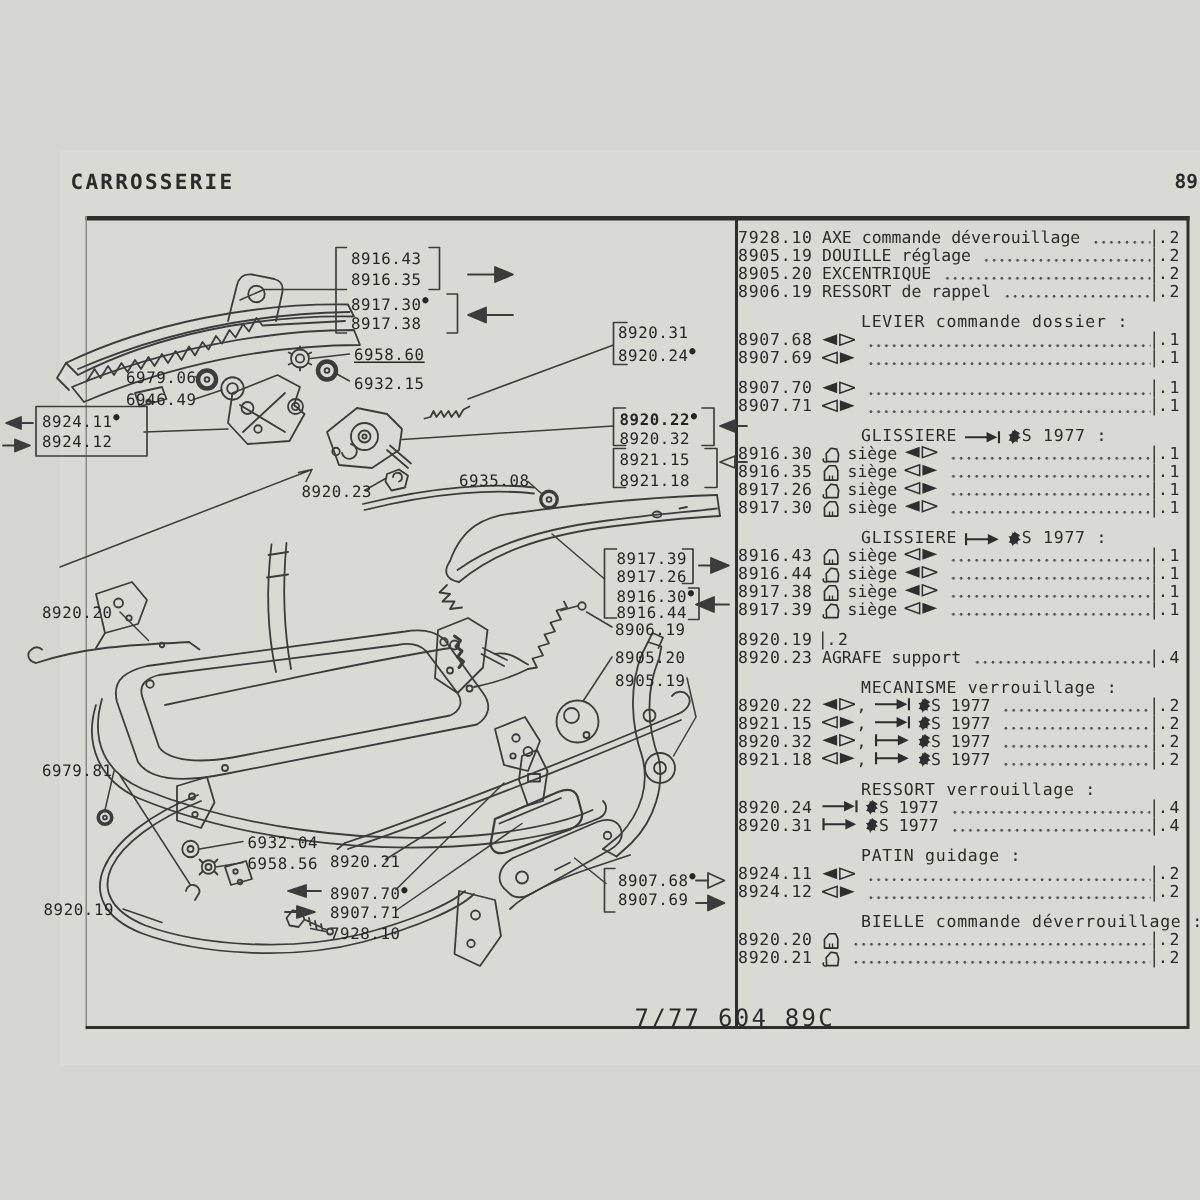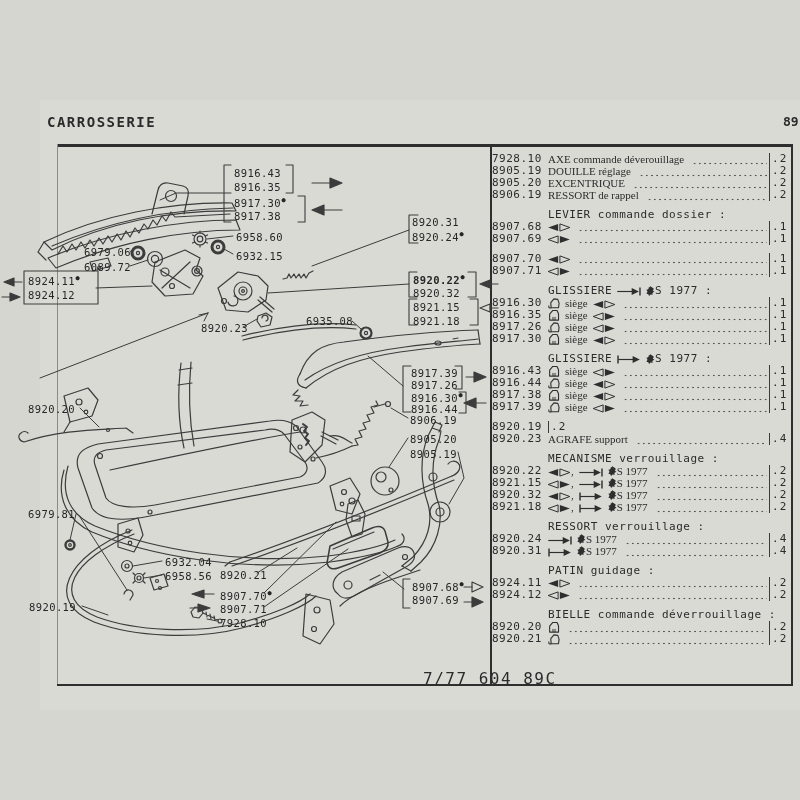--- a/index.html
+++ b/index.html
@@ -19,29 +19,29 @@
   .bt{position:absolute;background:#2e2e2e;}
   
   #plist{
     position:absolute;left:492px;top:148px;width:300px;height:532px;
     font-size:11px;line-height:12px;
   }
   .sec{margin-top:8px;}
   .sec:first-child{margin-top:5px;}
   .prow,.hrow{display:flex;align-items:center;height:12px;white-space:nowrap;}
   .ref{width:56px;flex:0 0 56px;letter-spacing:0.5px;}
-  .desc{flex:1;display:flex;align-items:flex-end;min-width:0;overflow:hidden;font-family:Liberation Serif, serif;}
+  .desc{flex:1;display:flex;align-items:flex-start;min-width:0;overflow:hidden;}
   .desc .tk{margin-right:5px;flex:0 0 auto;}
   .tk.hug{margin-left:-4px;}
   .leader{flex:1 1 auto;height:10px;margin:0 2px 0 3px;
     background-image:radial-gradient(circle,#55534f 0.9px,transparent 1.1px);
     background-size:5.2px 3px;background-repeat:repeat-x;background-position:0 100%;}
   .qty{flex:0 0 20px;width:20px;border-left:1.2px solid #3a3a3a;padding-left:2px;letter-spacing:1px;}
   .qty::before{content:".";}
-  .hrow{padding-left:56px;letter-spacing:0.5px;}
+  .hrow{padding-left:82px;letter-spacing:0.5px;}
   .hrow .tk{margin-right:5px;}
   .ic{display:inline-block;vertical-align:middle;flex:0 0 auto;}
   .ic-side-left,.ic-side-right{width:22px;height:9px;}
   .ic-until,.ic-from{width:24px;height:9px;}
   .ic-lion{width:9px;height:11px;margin-right:0 !important;}
   .ic-seat-door,.ic-seat-hook{width:12px;height:12px;}
   
   .dlabel{position:absolute;font-size:10.5px;letter-spacing:0.4px;white-space:nowrap;color:#262626;}
   .dlabel .mk{font-size:7px;vertical-align:super;margin-left:0.5px;}
   #footref{position:absolute;left:423px;top:669px;font-size:16px;letter-spacing:1.5px;}
@@ -367,24 +367,24 @@
         </g>
     </g>
   </g>
 </svg>
 
 <div id="labels">
     <span class="dlabel" style="left: 234px; top: 167px;">8916.43</span>
     <span class="dlabel" style="left: 234px; top: 181px;">8916.35</span>
     <span class="dlabel" style="left: 234px; top: 196px;">8917.30<span class="mk">●</span></span>
     <span class="dlabel" style="left: 234px; top: 210px;">8917.38</span>
-    <span class="dlabel" style="left: 236px; top: 231px;">6958.60</span>
+    <span class="dlabel" style="left: 236px; top: 231px; text-decoration: underline;">6958.60</span>
     <span class="dlabel" style="left: 236px; top: 250px;">6932.15</span>
     <span class="dlabel" style="left: 84px; top: 246px;">6979.06</span>
-    <span class="dlabel" style="left: 84px; top: 261px;">6089.72</span>
+    <span class="dlabel" style="left: 84px; top: 261px;">6946.49</span>
     <span class="dlabel" style="left: 28px; top: 274px;">8924.11<span class="mk">●</span></span>
     <span class="dlabel" style="left: 28px; top: 289px;">8924.12</span>
     <span class="dlabel" style="left: 412px; top: 216px;">8920.31</span>
     <span class="dlabel" style="left: 412px; top: 230px;">8920.24<span class="mk">●</span></span>
     <span class="dlabel" style="left: 413px; top: 273px; font-weight: bold;">8920.22<span class="mk">●</span></span>
     <span class="dlabel" style="left: 413px; top: 287px;">8920.32</span>
     <span class="dlabel" style="left: 413px; top: 301px;">8921.15</span>
     <span class="dlabel" style="left: 413px; top: 315px;">8921.18</span>
     <span class="dlabel" style="left: 306px; top: 315px;">6935.08</span>
     <span class="dlabel" style="left: 411px; top: 367px;">8917.39</span>

